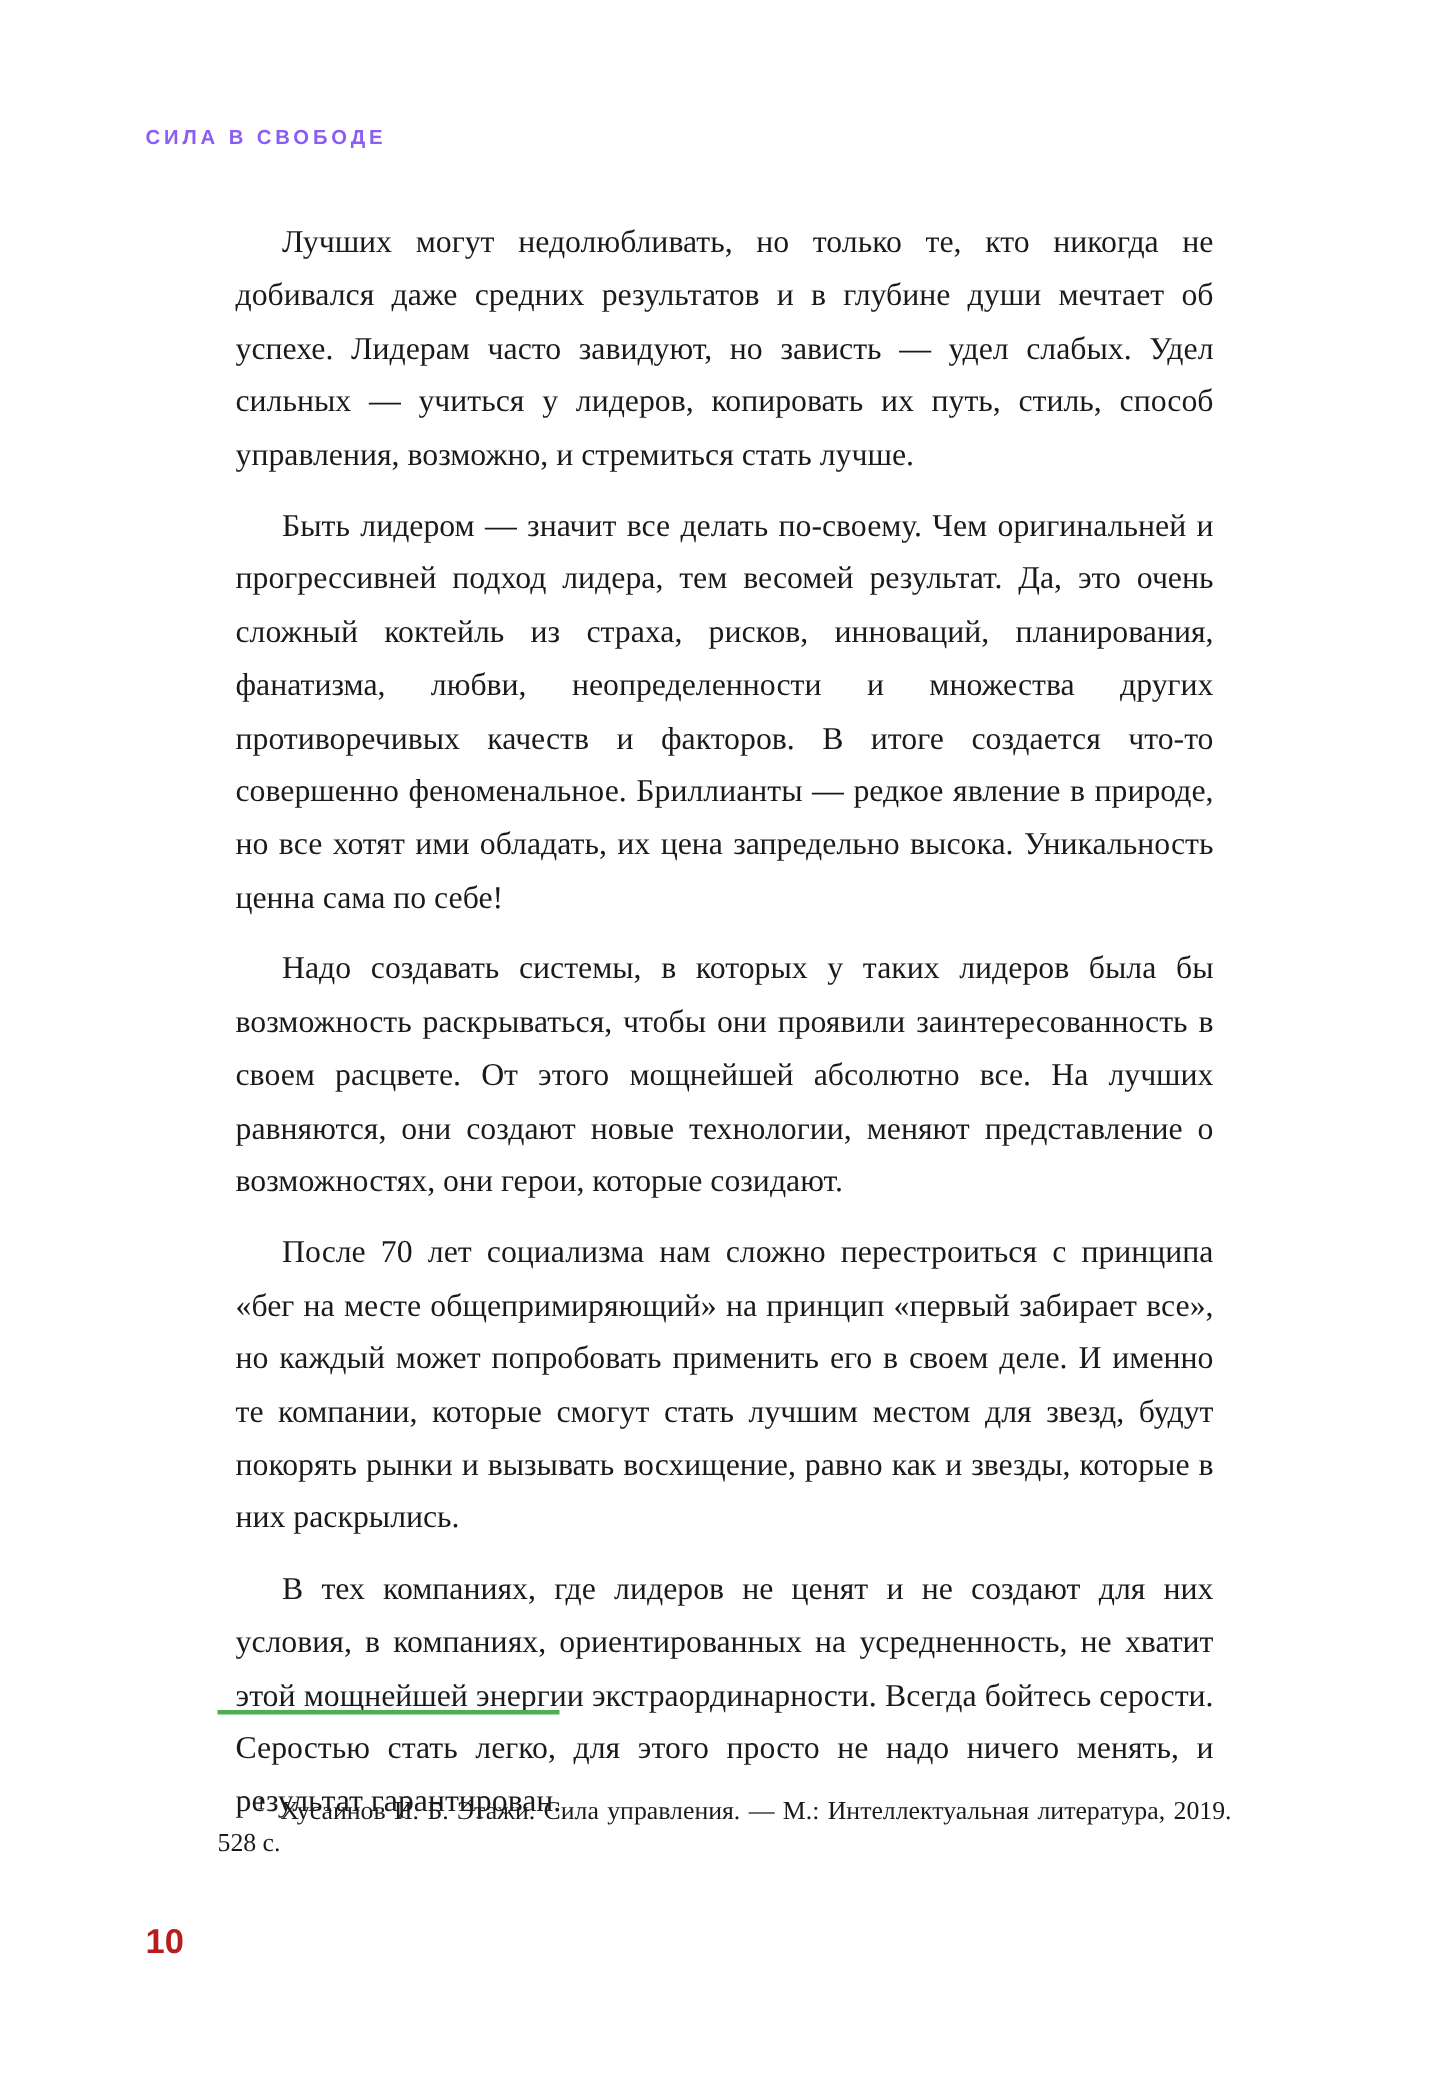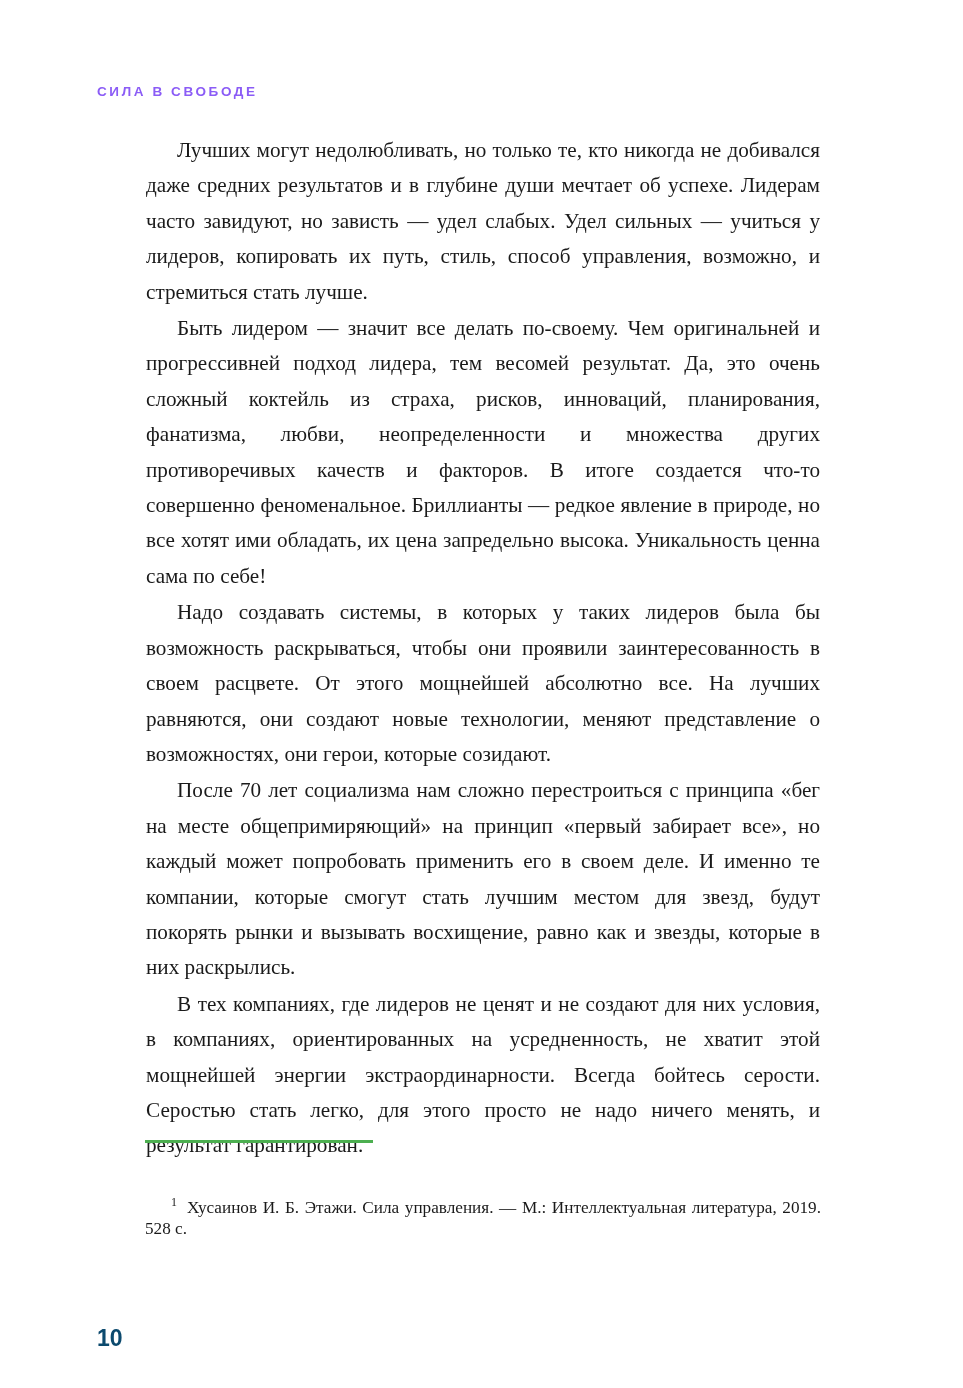--- a/index.html
+++ b/index.html
@@ -39,21 +39,21 @@
     left: 145px;
     width: 676px;
     font-size: 21.2px;
     line-height: 35.4px;
     text-align: justify;
     text-justify: inter-word;
     color: #1a1a1a;
     hyphens: manual;
   }
   .body-text p {
-    margin: 1px;
+    margin: 12px;
     text-indent: 31px;
   }
   .body-text p:last-child {
     text-align: justify;
   }
   .footnote-rule {
     position: absolute;
     left: 145px;
     top: 1140px;
     width: 228px;
@@ -76,22 +76,21 @@
     margin-right: 10px;
     margin-left: 26px;
   }
   .page-number {
     position: absolute;
     left: 97px;
     top: 1281px;
     font-family: "Liberation Sans", sans-serif;
     font-size: 23px;
     font-weight: 700;
-    color: #0c4a6e;
-    margin-top: 44px;
+    color: #b91c1c;
   }
   sup.fn-ref {
     font-size: 12.5px;
     vertical-align: super;
     line-height: 0;
     padding-left: 1px;
   }
 </style>
 </head>
 <body>

